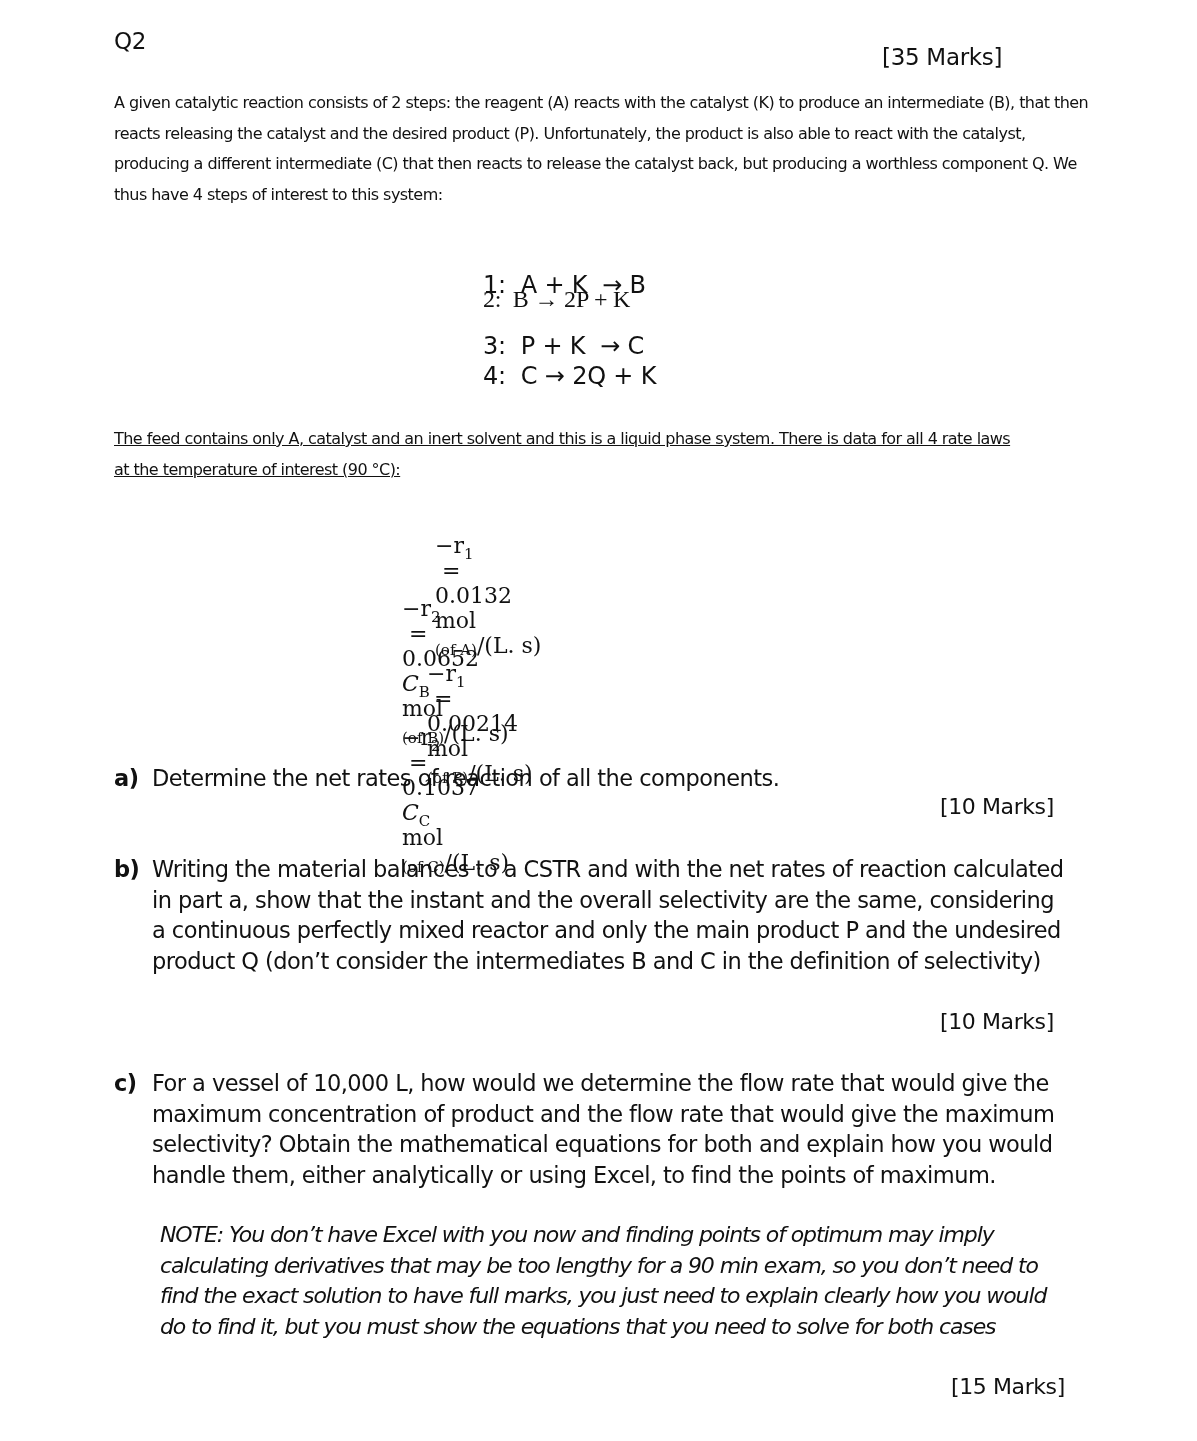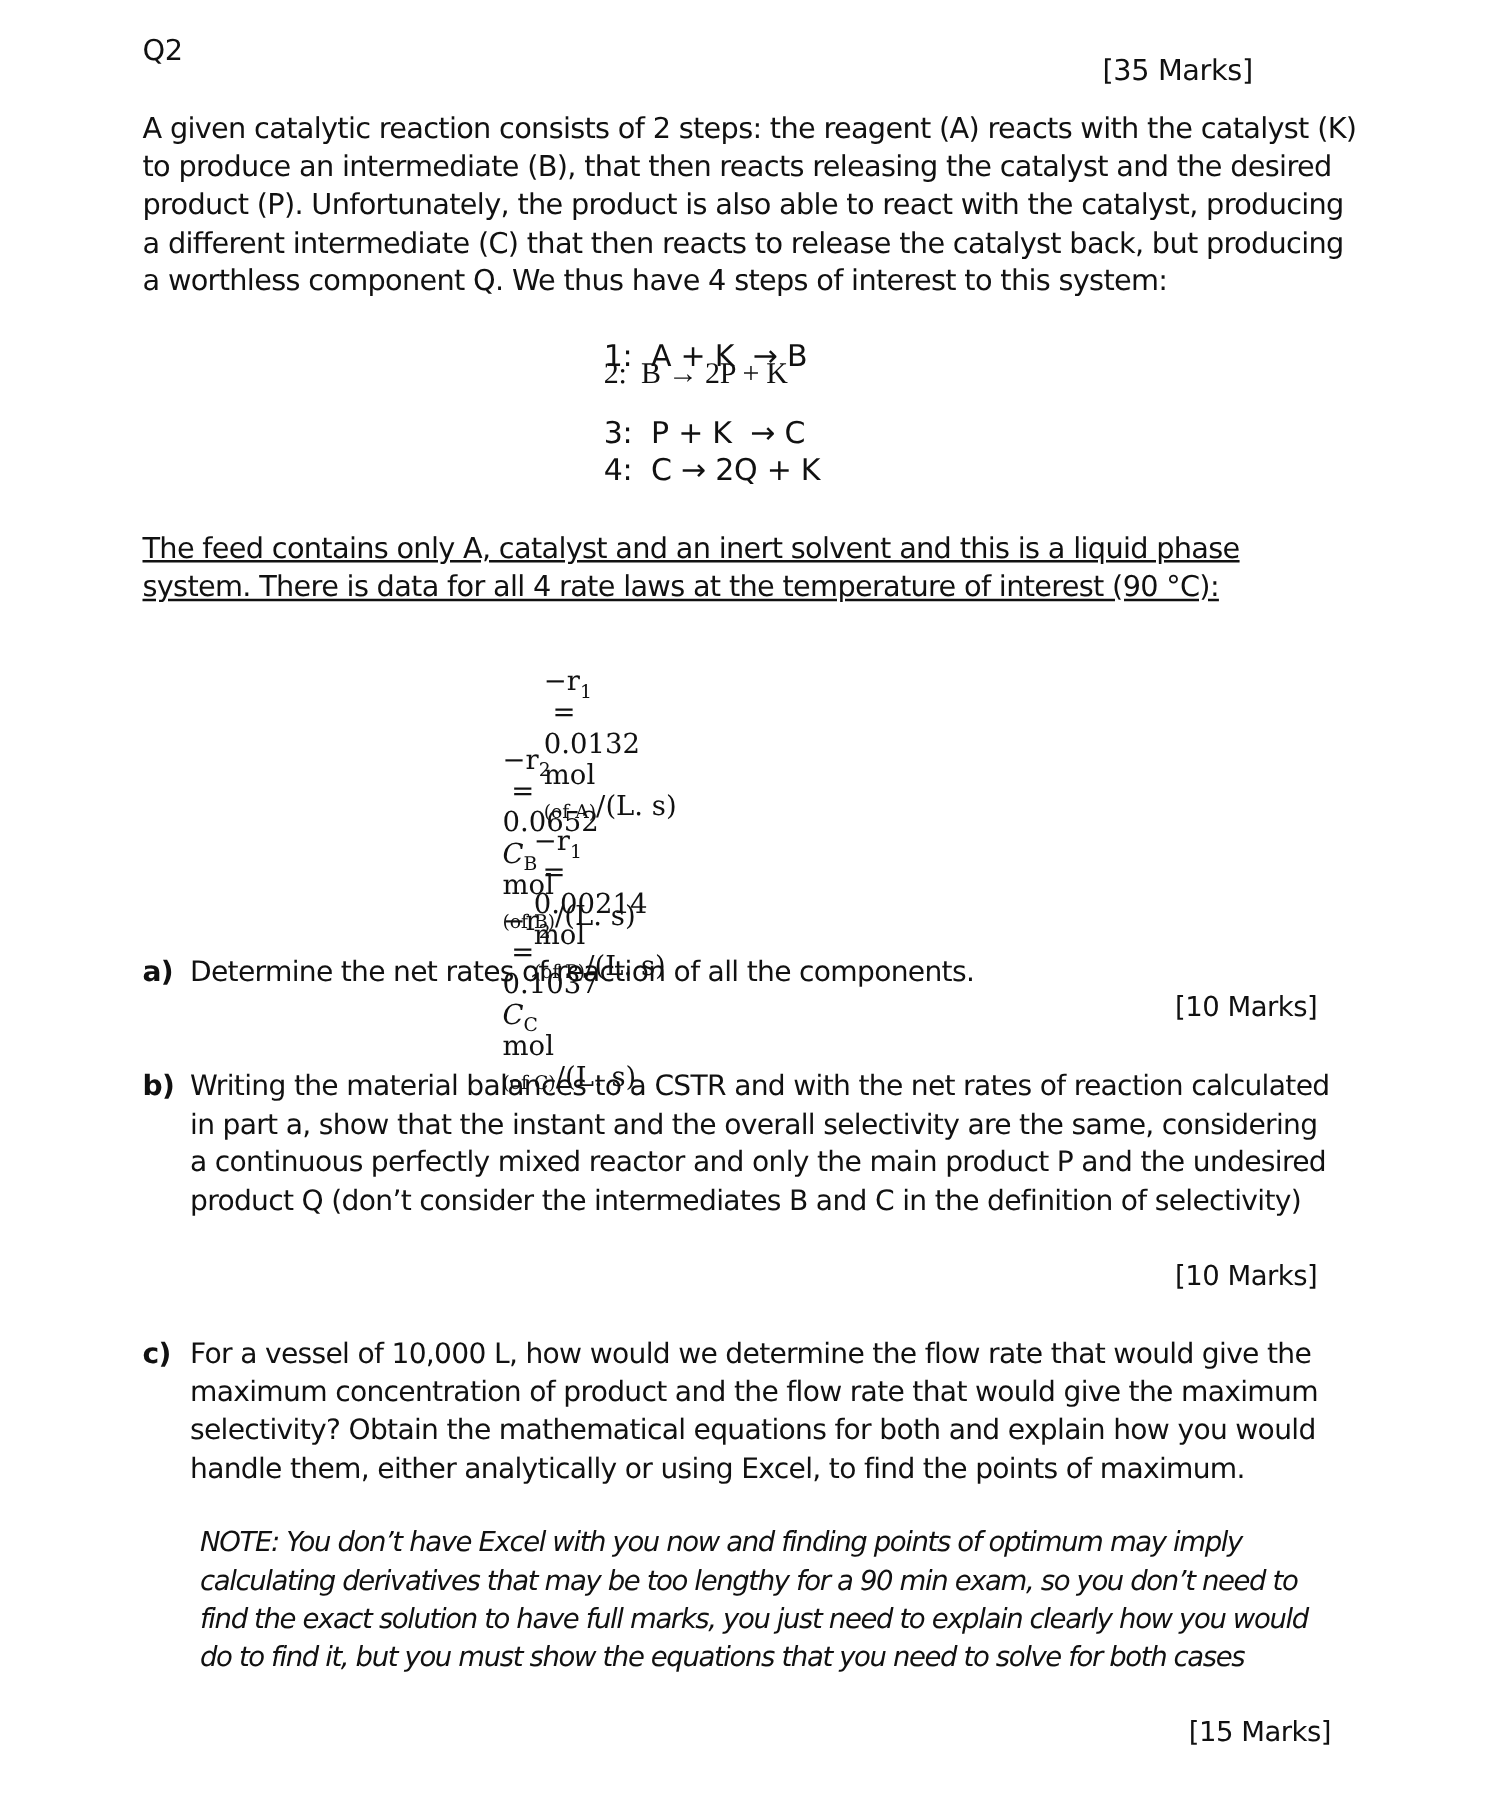--- a/index.html
+++ b/index.html
@@ -1,19 +1,19 @@
 <!DOCTYPE html>
 <html><head>
 <meta charset="utf-8">
 <style>
   html, body { margin: 0; padding: 0; background: #ffffff; }
   body { width: 1197px; height: 1441px; position: relative; overflow: hidden; color: #111; font-family: "DejaVu Sans", sans-serif; }
   .abs { position: absolute; }
   .hdr { font-weight: normal; font-size: 23px; letter-spacing: -0.3px; }
-  .para { left: 114px; width: 975px; font-size: 23px; line-height: 30.5px; letter-spacing: -0.55px; }
+  .para { left: 114px; width: 975px; font-size: 16px; line-height: 30.5px; letter-spacing: -0.55px; }
   .rx { left: 483px; font-size: 24px; line-height: 30.5px; letter-spacing: -0.2px; white-space: pre; }
   .eq { font-family: "DejaVu Serif", serif; font-size: 22px; white-space: pre; }
   .eq .sub { font-size: 15px; position: relative; top: 6px; }
   .eq .small { font-size: 15px; position: relative; top: 2px; }
   .eq .it { font-style: italic; }
   .marks { font-size: 22px; letter-spacing: -0.4px; white-space: nowrap; }
   .q { left: 114px; width: 960px; font-size: 22.5px; line-height: 30.5px; letter-spacing: -0.55px; }
   .q .lbl { font-weight: bold; position: absolute; left: 0; top: 0; }
   .q .body { margin-left: 38px; display: block; }
   .note { left: 160px; width: 900px; font-style: italic; font-size: 22px; line-height: 30.5px; letter-spacing: -1.1px; }

